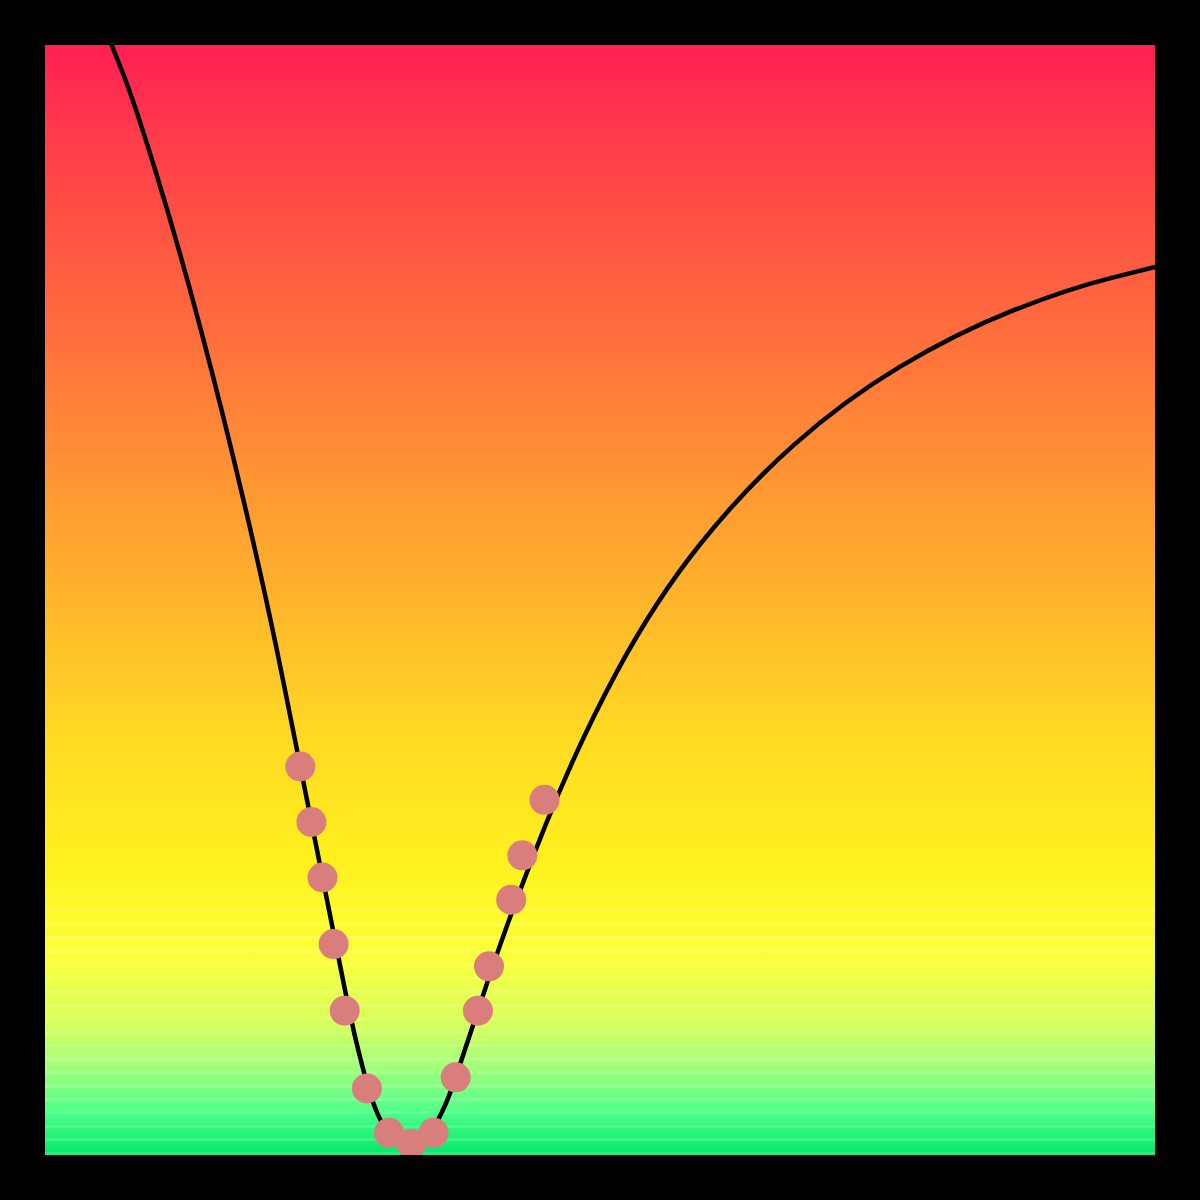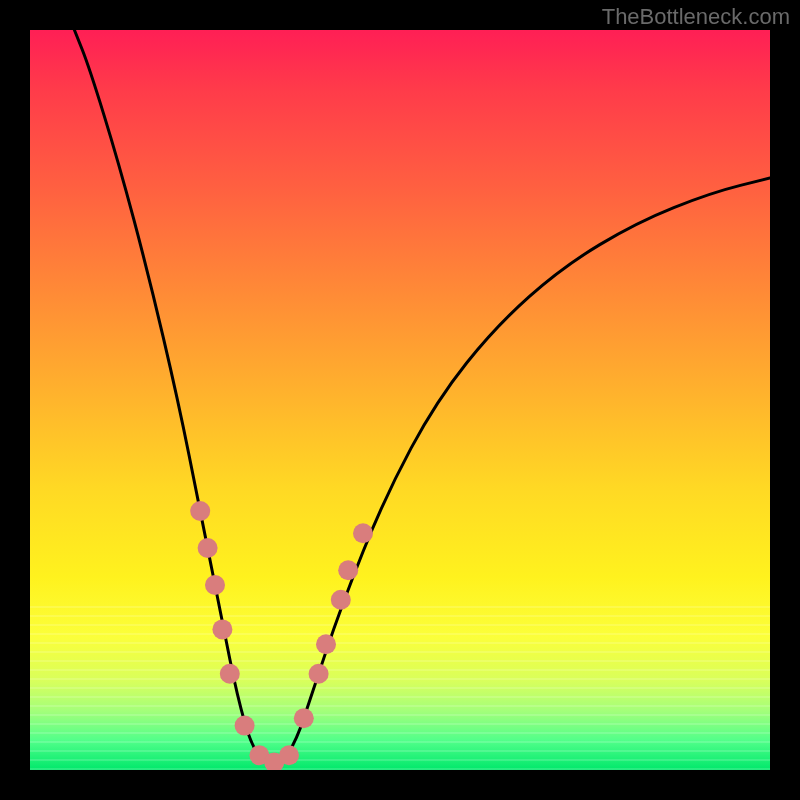--- a/index.html
+++ b/index.html
@@ -76,21 +76,20 @@
   }
   .curve .dot {
     fill: #d97d7d;
     stroke: none;
   }
 </style>
 </head>
 <body>
 
 <div class="frame">
-  <div class="watermark">TheBottleneck.com</div>
 
   <div class="plot">
     <div class="gradient"></div>
     <div class="bands"></div>
 
     <svg class="curve" viewBox="0 0 740 740" preserveAspectRatio="none">
       <path class="line" d="M 44.4,0 Q 44.4,0 51.8,18.5 Q 59.2,37 74,85.10000000000002 Q 88.8,133.20000000000005 103.6,188.70000000000002 Q 118.4,244.2 133.2,307.1 Q 148,370 159.10000000000002,425.5 Q 170.20000000000002,481 181.3,536.5 Q 192.4,592 199.8,629 Q 207.20000000000002,666 214.60000000000002,691.9 Q 222,717.8 229.4,725.2 Q 236.8,732.6 244.20000000000002,732.6 Q 251.60000000000002,732.6 259,721.5 Q 266.4,710.4 273.79999999999995,688.2 Q 281.2,666 296,621.6 Q 310.8,577.2 333,521.7 Q 355.2,466.2 381.1,418.1 Q 407.00000000000006,370 436.6,333 Q 466.2,296 499.5,266.4 Q 532.8,236.79999999999995 569.8,214.59999999999997 Q 606.8,192.39999999999998 643.8,177.59999999999997 Q 680.8000000000001,162.79999999999995 710.4000000000001,155.39999999999998 T 740,148"></path>
       <g>
           <circle cx="170.20000000000002" cy="481" r="10" class="dot"></circle>
           <circle cx="177.6" cy="518" r="10" class="dot"></circle>

